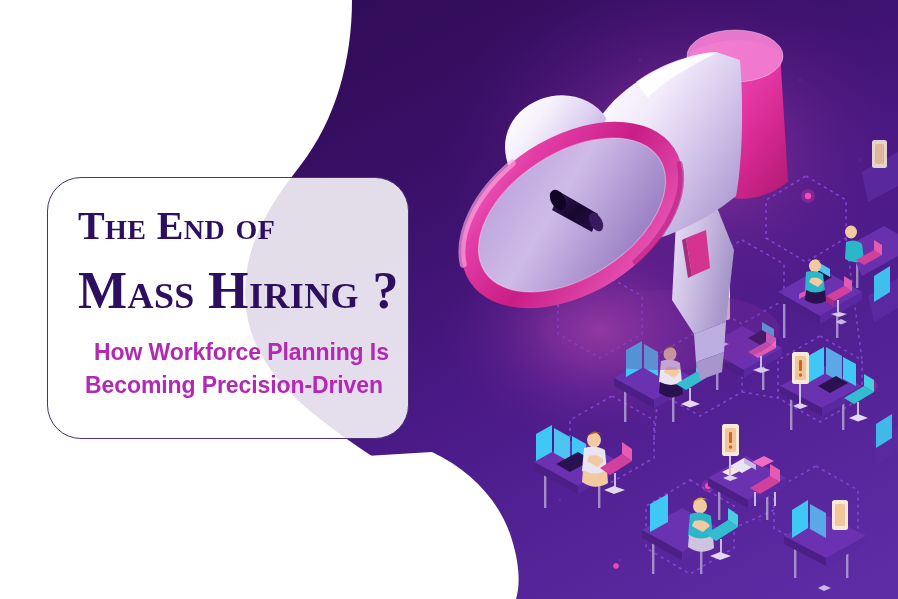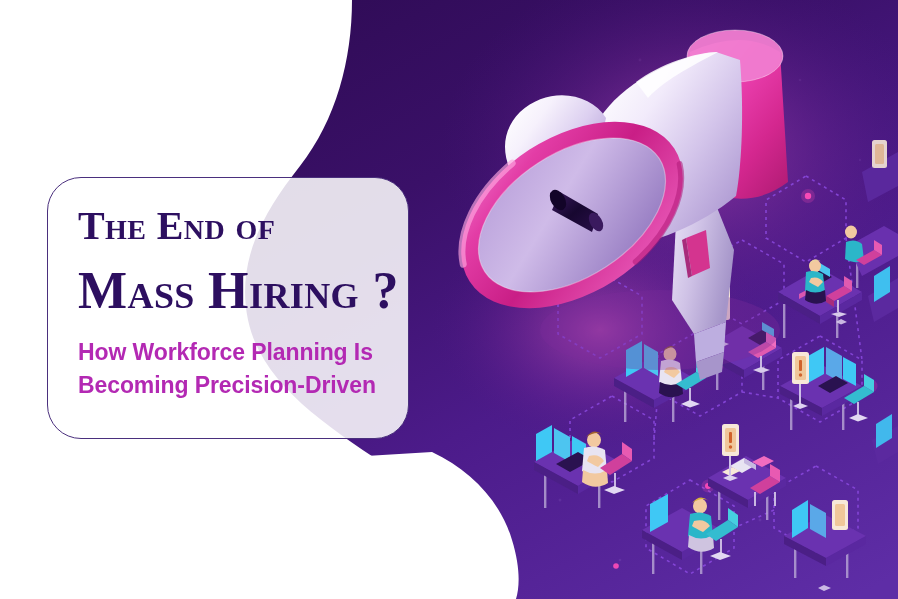--- a/index.html
+++ b/index.html
@@ -59,22 +59,22 @@
   }
   .subtitle-line{
     color:#b329b3;
     font-weight:700;
     font-size:23px;
     line-height:1.28;
     letter-spacing:-0.1px;
     white-space:nowrap;
     font-family:"Liberation Sans", sans-serif;
   }
-  #subtitle-line-1{margin:0 0 4px 0;}
-  #subtitle-line-2{margin:0;}
+  #subtitle-line-1{margin:0 0 4px 16px;}
+  #subtitle-line-2{margin:0;text-align:center;}
 </style>
 </head>
 <body>
 
 <div id="banner">
 
   <svg id="bg-svg" viewBox="0 0 898 599">
     <defs>
 
       <linearGradient id="gPurple" x1="0.15" y1="0" x2="0.95" y2="1">

